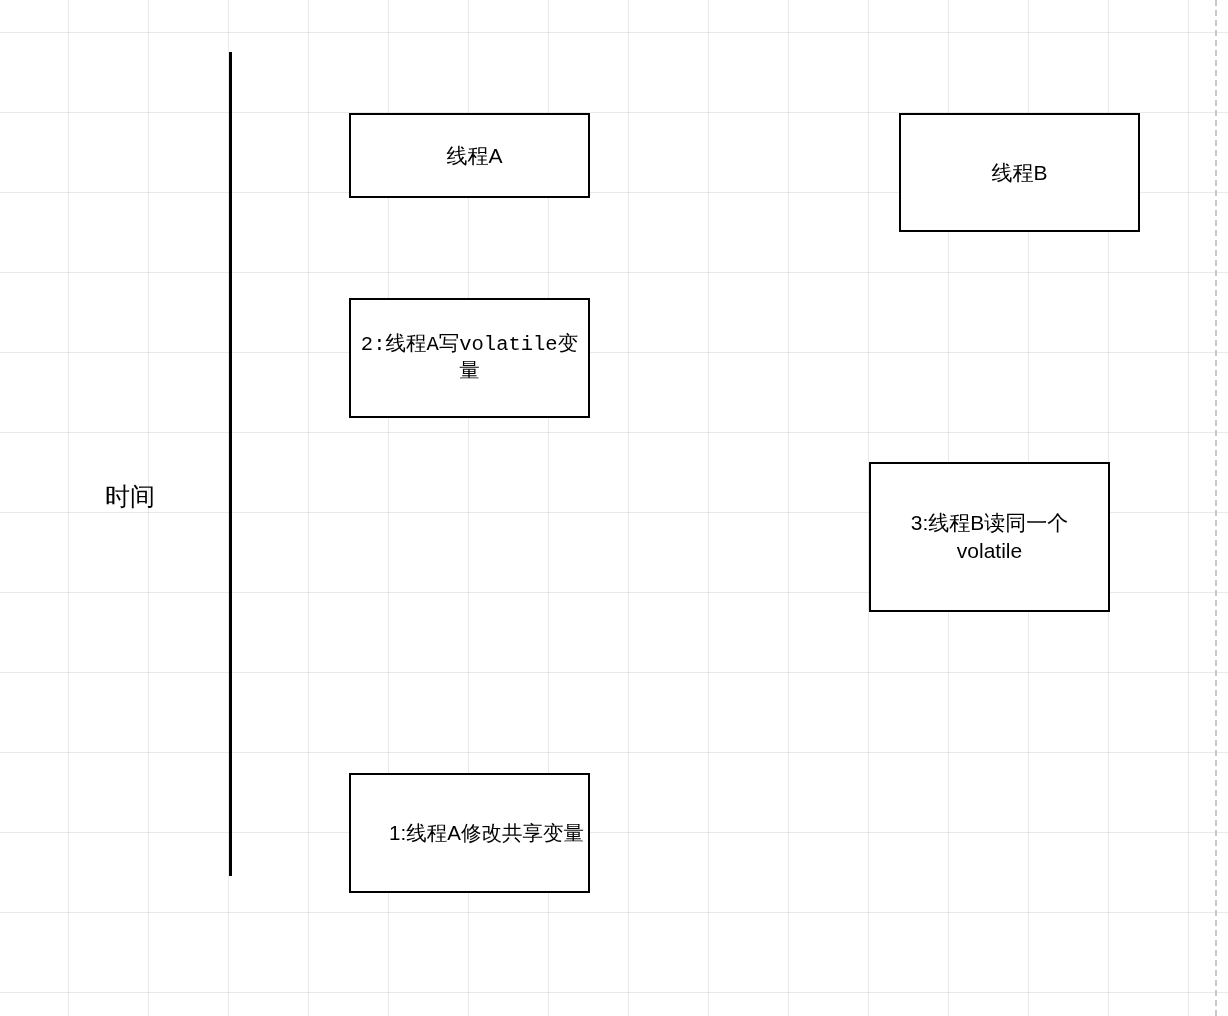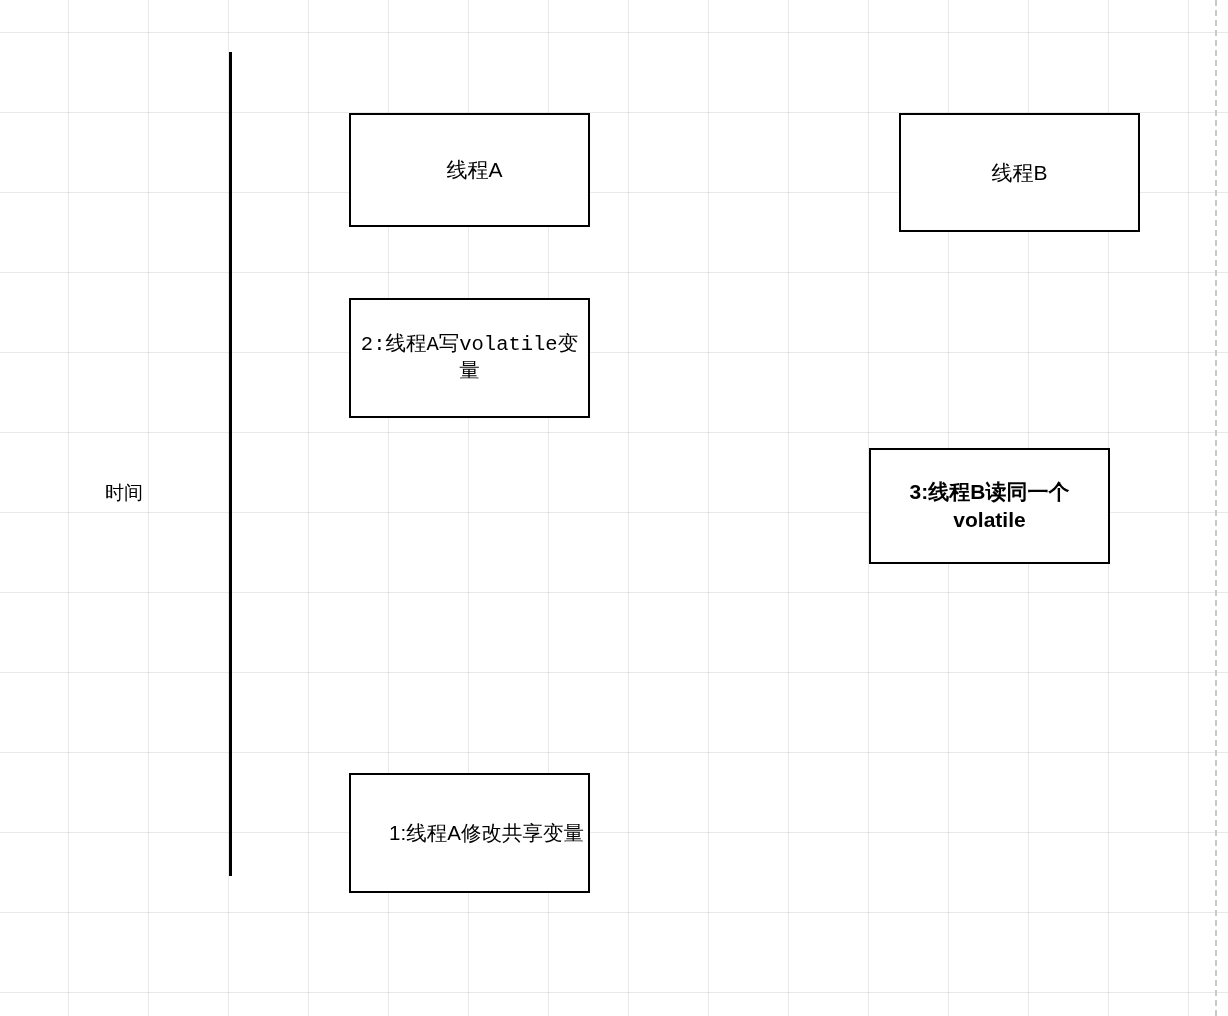--- a/index.html
+++ b/index.html
@@ -59,42 +59,42 @@
     border-left: 3px solid #000000;
   }
   .axis-head {
     position: absolute;
     width: 0;
     height: 0;
   }
   .axis-label {
     position: absolute;
     color: #000000;
-    font-size: 19px;
+    font-size: 25px;
     white-space: nowrap;
   }
 </style>
 </head>
 <body>
 
 <div id="canvas">
 
   <div class="dashed-guide" style="left:1215px;"></div>
 
   <div class="axis-line" style="left:229px; top:52px; height:824px;"></div>
   <svg class="axis-head" width="40" height="52" viewBox="0 0 40 52" style="left:210px; top:846px;">
     <path d="M20 50 L5 8 L20 19 L35 8 Z" fill="#000000"></path>
   </svg>
   <div class="axis-label" style="left:105px; top:480px;">时间</div>
 
-  <div class="node-box" style="left:349px; top:113px; width:241px; height:114px;padding-left:12px;">线程A</div>
+  <div class="node-box" style="left:349px; top:113px; width:241px; height:85px;padding-left:12px;">线程A</div>
 
   <div class="node-box" style="left:869px; top:113px; width:241px; height:119px;margin-left:30px;">线程B</div>
 
   <div class="node-box tight" style="left:349px; top:298px; width:241px; height:120px;font-family:Liberation Mono, monospace;">2:线程A写volatile变量</div>
 
-  <div class="node-box" style="left:869px; top:448px; width:241px; height:116px;font-weight:bold;">3:线程B读同一个
+  <div class="node-box" style="left:869px; top:462px; width:241px; height:150px;">3:线程B读同一个
 volatile</div>
 
 
   <div class="node-box tight" style="left:349px; top:773px; width:241px; height:120px;padding-left:36px;">1:线程A修改共享变量</div>
 
 </div>
 
 </body></html>

